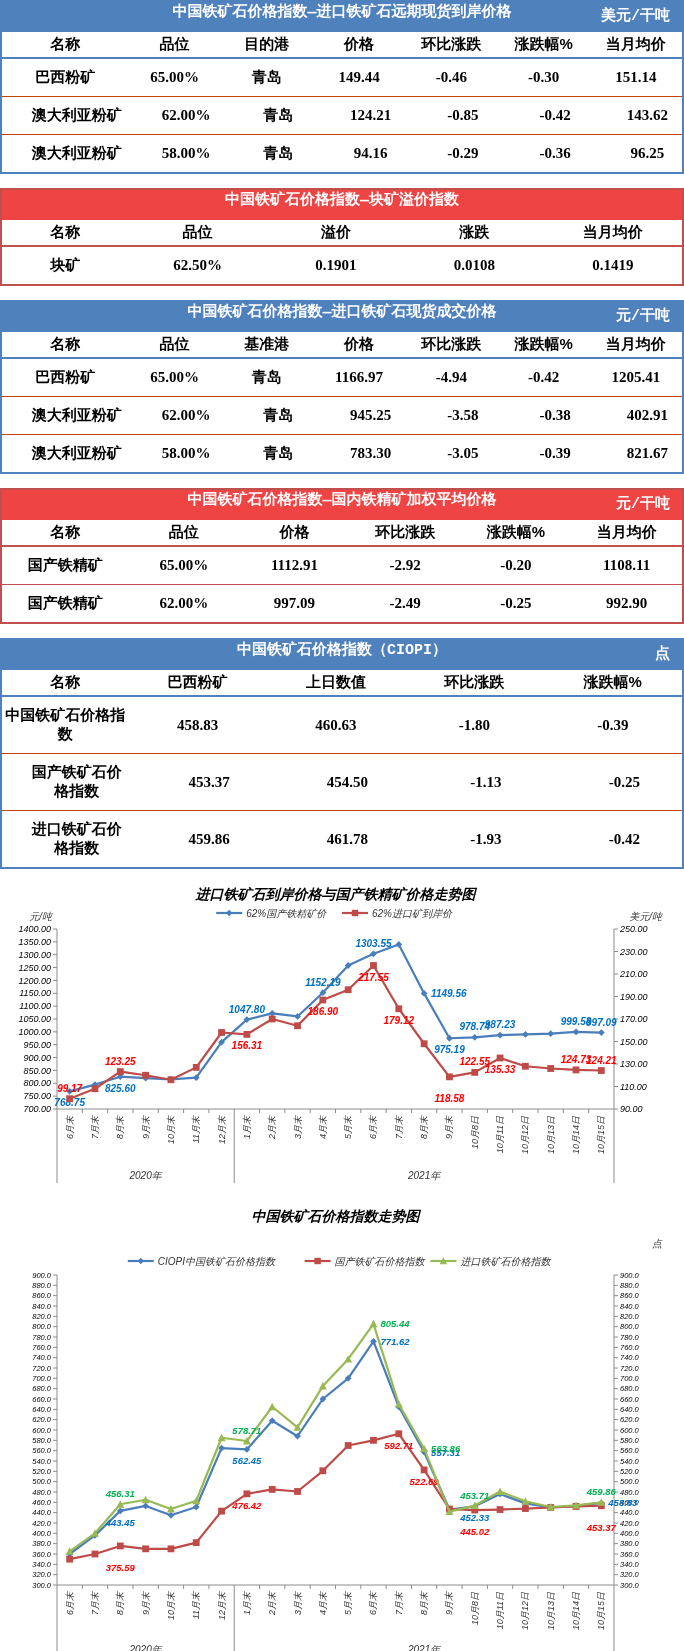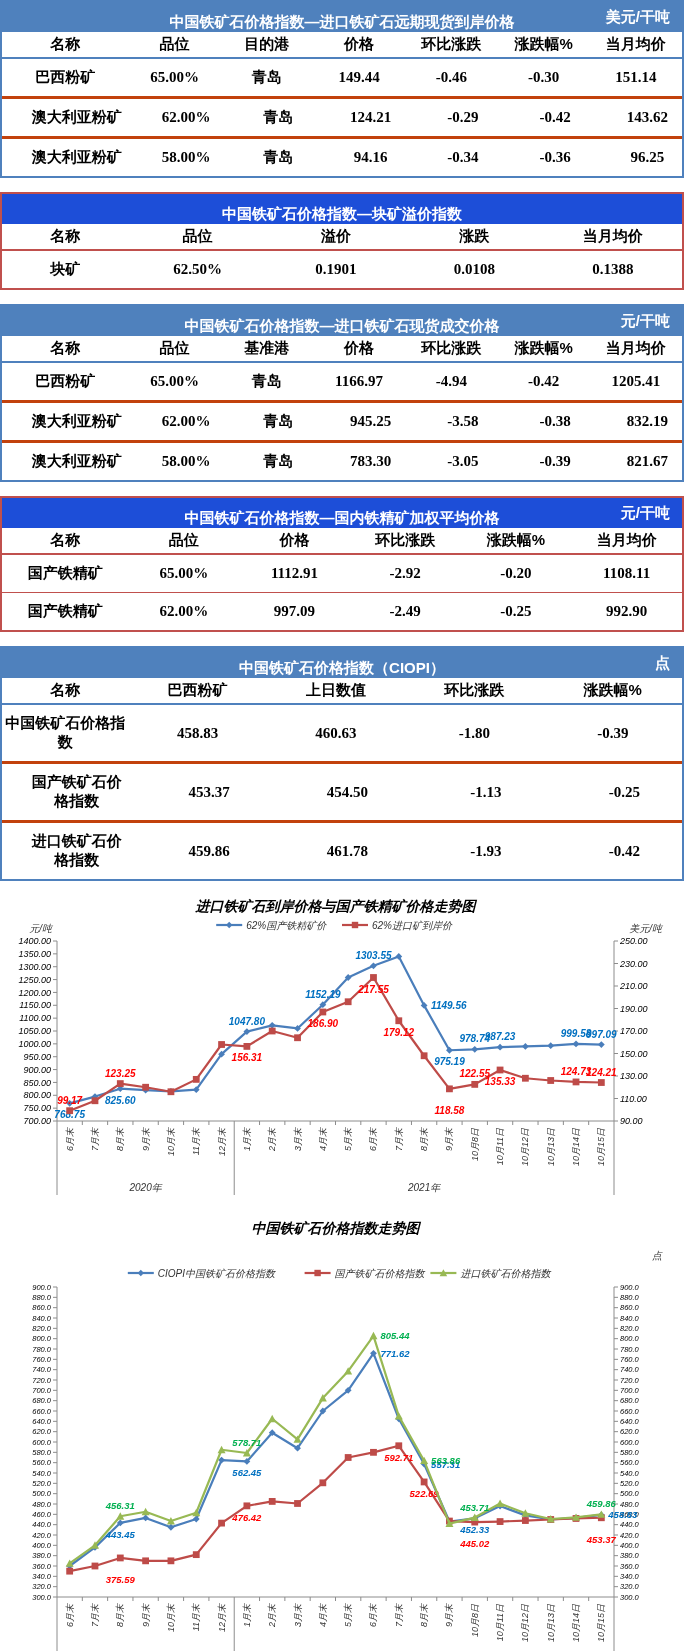--- a/index.html
+++ b/index.html
@@ -1,31 +1,31 @@
 <!DOCTYPE html>
 <html><head>
 <meta charset="utf-8">
 <style>
   html,body{margin:0;padding:0;background:#fff;}
   body{width:684px;font-family:"Liberation Sans",sans-serif;color:#000;}
   .table-card{border:2px solid;margin:0 0 14px 0;}
   .table-card.theme-blue{border-color:#4F81BD;}
   .table-card.theme-red{border-color:#C0504D;}
-  .bar{position:relative;height:30px;display:flex;align-items:flex-end;color:#fff;font-weight:bold;font-size:15px;}
+  .bar{position:relative;height:30px;display:flex;align-items:flex-start;color:#fff;font-weight:bold;font-size:15px;font-family:Liberation Mono, monospace;}
   .theme-blue .bar{background:#4F81BD;}
-  .theme-red .bar{background:#1d4ed8;}
+  .theme-red .bar{background:#ef4444;}
   .bar .t{width:100%;text-align:center;}
   .bar .u{position:absolute;right:12px;top:0;line-height:30px;}
   table{width:100%;border-collapse:collapse;table-layout:fixed;}
   th{font-size:15px;font-weight:bold;padding:3px 2px;}
   .theme-blue th{border-bottom:2px solid #4F81BD;}
   .theme-red th{border-bottom:2px solid #C0504D;}
   td{font-size:15px;font-weight:bold;text-align:center;padding:9px 2px;font-family:"Liberation Serif",serif;}
   td.name{font-family:"Liberation Sans",sans-serif;}
-  .theme-blue tr+tr td{border-top:3px solid #c2410c;padding-left:25px;}
+  .theme-blue tr+tr td{border-top:1px solid #c2410c;padding-left:25px;}
   .theme-red tr+tr td{border-top:1px solid #C0504D;}
   figure{margin:0 0 6px 0;font-style:italic;}
   svg text{font-family:"Liberation Sans",sans-serif;}
 </style>
 </head>
 <body>
 
 <section class="table-card theme-blue">
   <div class="bar">
     <span class="t">中国铁矿石价格指数—进口铁矿石远期现货到岸价格</span>
@@ -51,30 +51,30 @@
           <td class="val">149.44</td>
           <td class="val">-0.46</td>
           <td class="val">-0.30</td>
           <td class="val">151.14</td>
         </tr>
         <tr>
           <td class="name">澳大利亚粉矿</td>
           <td class="val">62.00%</td>
           <td class="val">青岛</td>
           <td class="val">124.21</td>
-          <td class="val">-0.29</td>
+          <td class="val">-0.85</td>
           <td class="val">-0.42</td>
           <td class="val">143.62</td>
         </tr>
         <tr>
           <td class="name">澳大利亚粉矿</td>
           <td class="val">58.00%</td>
           <td class="val">青岛</td>
           <td class="val">94.16</td>
-          <td class="val">-0.34</td>
+          <td class="val">-0.29</td>
           <td class="val">-0.36</td>
           <td class="val">96.25</td>
         </tr>
       </tbody>
     </table>
 </section>
 
 <section class="table-card theme-red">
   <div class="bar">
     <span class="t">中国铁矿石价格指数—块矿溢价指数</span>
@@ -89,21 +89,21 @@
           <th>涨跌</th>
           <th>当月均价</th>
         </tr>
       </thead>
       <tbody>
         <tr>
           <td class="name">块矿</td>
           <td class="val">62.50%</td>
           <td class="val">0.1901</td>
           <td class="val">0.0108</td>
-          <td class="val">0.1388</td>
+          <td class="val">0.1419</td>
         </tr>
       </tbody>
     </table>
 </section>
 
 <section class="table-card theme-blue">
   <div class="bar">
     <span class="t">中国铁矿石价格指数—进口铁矿石现货成交价格</span>
     <span class="u">元/干吨</span>
   </div>
@@ -129,21 +129,21 @@
           <td class="val">-0.42</td>
           <td class="val">1205.41</td>
         </tr>
         <tr>
           <td class="name">澳大利亚粉矿</td>
           <td class="val">62.00%</td>
           <td class="val">青岛</td>
           <td class="val">945.25</td>
           <td class="val">-3.58</td>
           <td class="val">-0.38</td>
-          <td class="val">832.19</td>
+          <td class="val">402.91</td>
         </tr>
         <tr>
           <td class="name">澳大利亚粉矿</td>
           <td class="val">58.00%</td>
           <td class="val">青岛</td>
           <td class="val">783.30</td>
           <td class="val">-3.05</td>
           <td class="val">-0.39</td>
           <td class="val">821.67</td>
         </tr>

